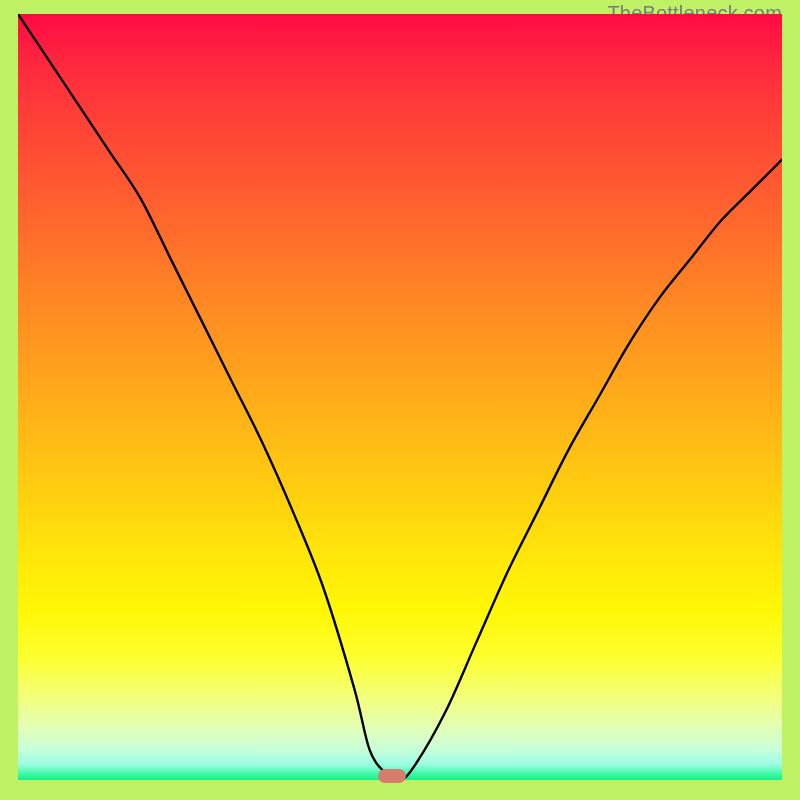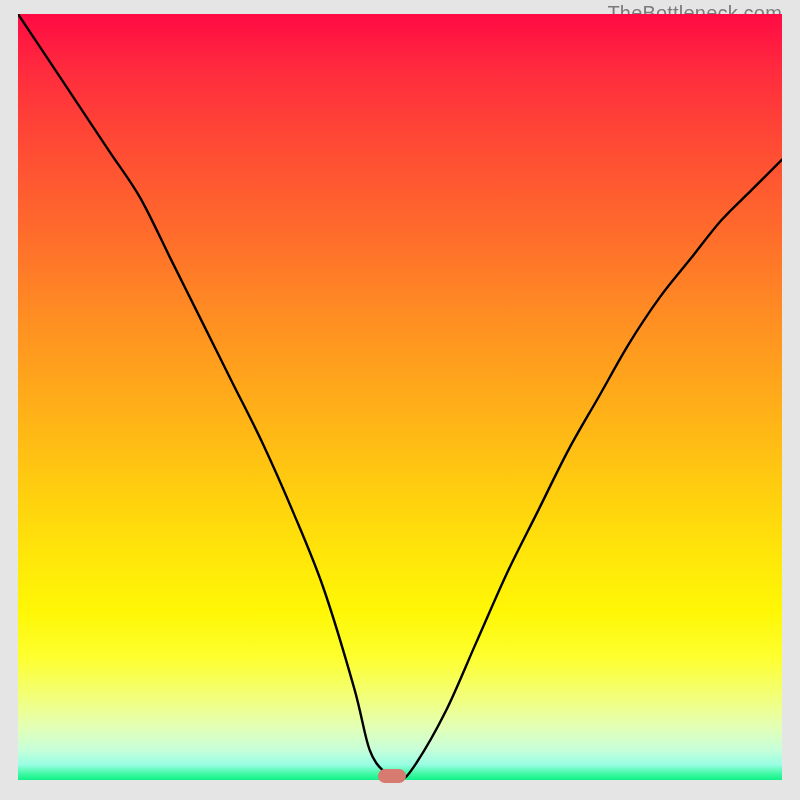--- a/index.html
+++ b/index.html
@@ -8,21 +8,21 @@
     width: 800px;
     height: 800px;
     background: #000;
     overflow: hidden;
     font-family: Arial, Helvetica, sans-serif;
   }
   .stage {
     position: relative;
     width: 800px;
     height: 800px;
-    background: #e5e5e5;
+    background: #bef264;
   }
   .plot-area {
     position: absolute;
     left: 18px;
     top: 14px;
     width: 764px;
     height: 766px;
     background: linear-gradient(to bottom,
       #ff0a43 0%,
       #ff2a3e 7%,

